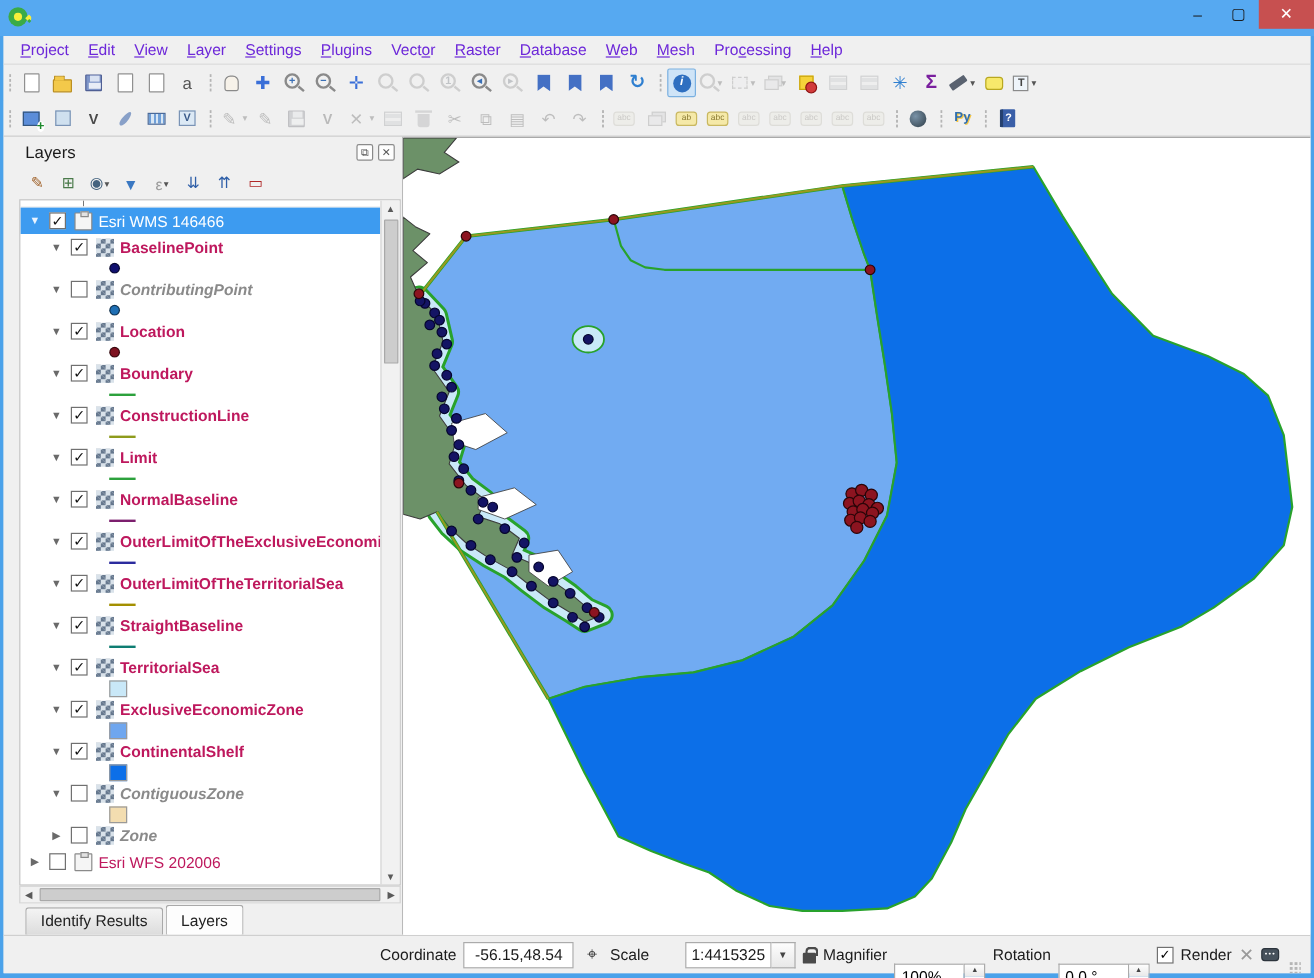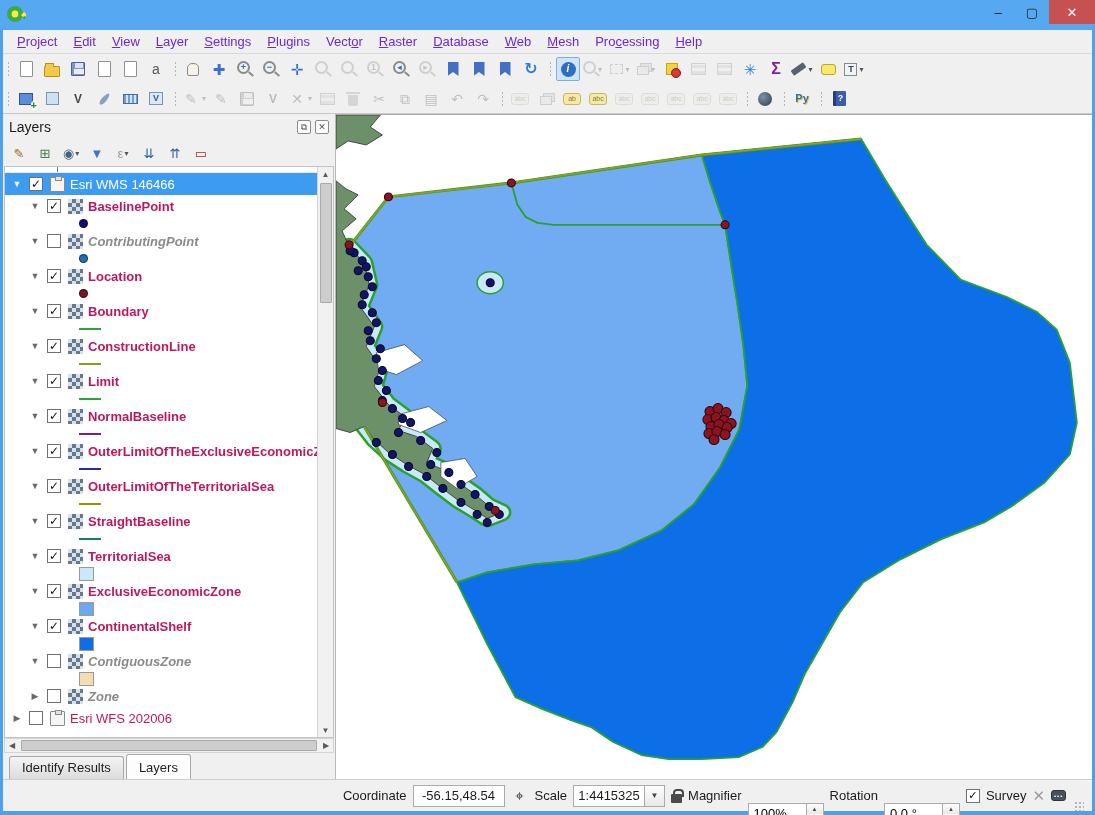--- a/index.html
+++ b/index.html
@@ -71,21 +71,21 @@
   .i-trash { width:10px; height:11px; background:#9aa0a8; border-radius:0 0 2px 2px; position:relative; margin-top:3px; }
   .i-trash::before { content:""; position:absolute; top:-3px; left:-2px; width:14px; height:2px; background:#9aa0a8; }
   .i-glyph { color:#555; }
   .i-lbl { min-width:18px; height:12px; border-radius:3px; background:#f5e9a8; border:1px solid #c9b860; color:#8a7a30; font-size:7px; display:flex; align-items:center; justify-content:center; padding:0 1px; position:relative; }
   .i-globe { width:14px; height:14px; border-radius:50%; background:radial-gradient(circle at 35% 35%, #7a93a8, #2e3c46); }
   .i-python { font-weight:bold; font-size:11px; color:#2f6fb0; text-shadow:1px 1px 0 #f5c542; }
   .i-book { width:13px; height:15px; background:#3a5fa8; border-radius:1px; color:#fff; font-size:9px; font-weight:bold; display:flex; align-items:center; justify-content:center; border-left:3px solid #25406f; }
 
   
   .content { flex:1 1 auto; display:flex; min-height:0; }
-  .left-panel { width:333px; flex:0 0 auto; display:flex; flex-direction:column; background:#f0f0f0; border-right:1px solid #b9b9b9; }
+  .left-panel { width:333px; flex:0 0 auto; display:flex; flex-direction:column; background:#f0f0f0; border-right:1px solid #b9b9b9;padding-left:12px; }
   .panel-header { height:26px; display:flex; align-items:center; padding:0 6px; }
   .panel-title { font-size:14px; color:#1b1b1b; }
   .panel-winbtns { margin-left:auto; display:flex; gap:4px; }
   .pwb { width:14px; height:14px; border:1px solid #8a8a8a; border-radius:2px; font-size:9px; color:#555; display:flex; align-items:center; justify-content:center; background:#fdfdfd; }
   .panel-tools { height:26px; display:flex; align-items:center; padding:0 4px; gap:2px; }
   .ptool { width:24px; height:22px; display:flex; align-items:center; justify-content:center; font-size:13px; }
   .ptool .dd { margin-left:1px; }
   .tree-wrap { flex:1 1 auto; position:relative; background:#fff; border:1px solid #c4c4c4; margin:0 1px; overflow:hidden; }
   .tree { position:absolute; inset:0 16px 0 0; overflow:hidden; }
   .vscroll { position:absolute; top:0; bottom:0; right:0; width:16px; background:#f1f1f1; border-left:1px solid #d4d4d4; display:flex; flex-direction:column; align-items:center; }
@@ -123,21 +123,21 @@
   .map-area svg { display:block; width:100%; height:100%; }
 
   
   .statusbar { height:32px; background:#f0f0f0; border-top:1px solid #cfcfcf; display:flex; align-items:center; padding:0 8px; gap:6px; flex:0 0 auto; }
   .locate { width:204px; height:22px; border:1px solid #ababab; border-radius:3px; background:#fdfdfd; display:flex; align-items:center; padding:0 6px; gap:5px; color:#9a9a9a; }
   .locate .i-mag { border-color:#9a9a9a; margin:0; flex:0 0 auto; }
   .locate .i-mag::after { background:#9a9a9a; }
   .sb-label { color:#1b1b1b; }
   .sb-input { height:22px; border:1px solid #ababab; background:#fff; display:flex; align-items:center; justify-content:center; color:#1b1b1b; }
   .coord-input { width:92px; }
-  .scale-box { width:72px; }
+  .scale-box { width:72px;margin-left:24px; }
   .combo-arrow { width:20px; height:22px; border:1px solid #ababab; border-left:none; background:linear-gradient(#fdfdfd,#e8e8e8); display:flex; align-items:center; justify-content:center; font-size:8px; color:#444; }
   .spin { display:flex; height:22px;margin-top:36px; }
   .spin .val { border:1px solid #ababab; border-right:none; background:#fff; width:58px; display:flex; align-items:center; padding-left:5px; }
   .spin .btns { width:18px; display:flex; flex-direction:column; border:1px solid #ababab; }
   .spin .btns div { flex:1; font-size:6px; display:flex; align-items:center; justify-content:center; background:linear-gradient(#fdfdfd,#e8e8e8); color:#444; }
   .i-lock { width:11px; height:9px; background:#4a4a4a; border-radius:1px; position:relative; margin-top:5px; }
   .i-lock::before { content:""; position:absolute; top:-5px; left:2px; width:7px; height:6px; border:2px solid #4a4a4a; border-bottom:none; border-radius:4px 4px 0 0; }
   .i-extents { font-size:15px; color:#3a3a3a; }
   .sb-check { width:14px; height:14px; border:1px solid #707070; background:#fff; display:flex; align-items:center; justify-content:center; font-size:11px; font-weight:bold; }
   .i-stop { color:#9a9a9a; font-size:15px; font-weight:bold; }
@@ -701,18 +701,18 @@
     </div>
     <span class="sb-label">Rotation</span>
     <div class="spin sp">
       <div class="val">0.0 °</div>
       <div class="btns">
           <div>▲</div>
           <div>▼</div>
         </div>
     </div>
     <div class="sb-check">✓</div>
-    <span class="sb-label">Survey</span>
+    <span class="sb-label">Render</span>
     <span class="i-stop">✕</span>
     <span class="i-bubble dark sp"></span>
     <div class="grip"></div>
   </div>
 </div>
 
 </body></html>

